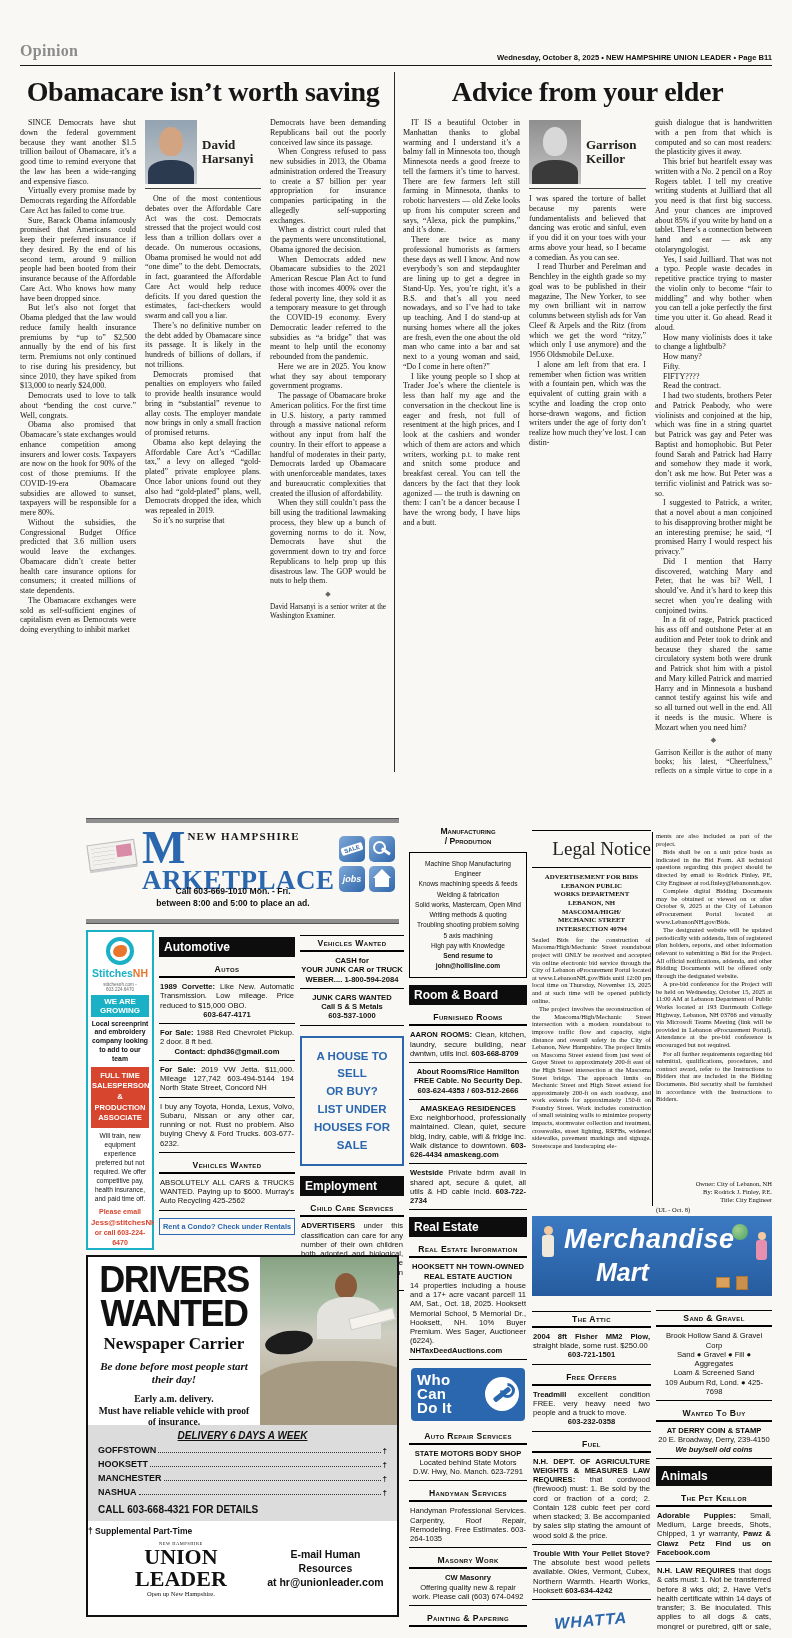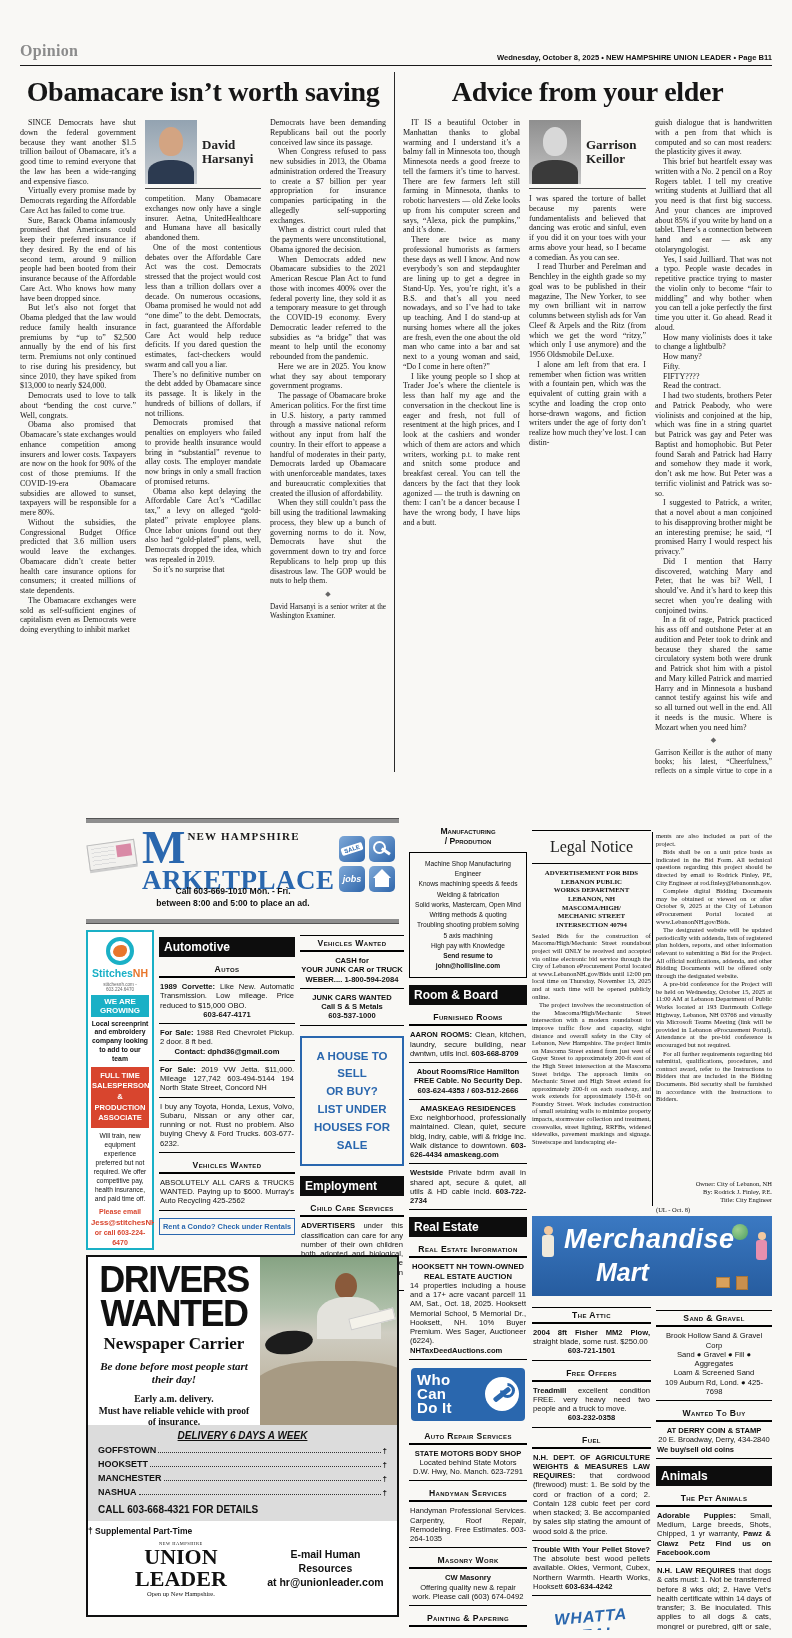--- a/index.html
+++ b/index.html
@@ -63,21 +63,21 @@
   .s5{flex:0 0 119px;padding-top:12px;}
   .s6{flex:0 0 116px;padding-top:12px;}
   .blackhead{background:#0d0d0d;color:#fff;font-size:12px;font-weight:bold;padding:3px 5px;margin:7px 0 0;}
   .subhead{text-align:center;font-weight:bold;font-size:8.6px;font-variant:small-caps;letter-spacing:.4px;border-bottom:2.2px solid #000;padding:2px 0;margin-top:5px;}
   .subhead.topline{border-top:1.5px solid #000;}
   .adlist .ad{border-bottom:1px solid #000;padding:4px 1px;line-height:1.22;text-align:justify;}
   .ad p{margin:0;}
   .ph{text-align:center;font-weight:bold;}
   .cb{text-align:center;font-weight:bold;}
   .cn{text-align:center;}
-  .ci{text-align:left;font-weight:bold;}
+  .ci{text-align:center;font-weight:bold;font-style:italic;}
   .bluebox{border:2.5px solid #2a67ae;color:#2a67ae;font-weight:bold;text-align:center;font-size:11.5px;line-height:1.55;padding:10px 2px;margin:10px 0;}
   .rentbox{border:1.5px solid #2a67ae;color:#2a67ae;font-weight:bold;font-size:7.4px;text-align:center;padding:3px 1px;margin-top:7px;}
   .mfghead{text-align:center;font-weight:bold;font-size:8.6px;font-variant:small-caps;margin:4px 0 6px;}
   .mfgbox{border:1.5px solid #000;padding:6px 2px;text-align:center;font-size:6.6px;line-height:1.55;}
   .mfgbox .bold{font-weight:bold;}
   .whobox{background:#2a67ae;border-radius:4px;color:#fff;display:flex;align-items:center;padding:5px 6px;margin:8px 2px;}
   .who-text{font-weight:bold;font-size:15px;line-height:.95;letter-spacing:.3px;}
   .who-badge{margin-left:auto;width:34px;height:34px;border-radius:50%;background:#fff;position:relative;flex:none;}
   .who-badge::before{content:"";position:absolute;left:7px;top:15px;width:20px;height:5px;background:#2a67ae;border-radius:2px;transform:rotate(-38deg);}
   .who-badge::after{content:"";position:absolute;right:4px;top:6px;width:9px;height:9px;border:3px solid #2a67ae;border-radius:50%;border-left-color:transparent;transform:rotate(45deg);}
@@ -91,21 +91,21 @@
   .st-name .b{color:#e8762c;}
   .st-site{font-size:4.6px;color:#666;}
   .st-grow{background:#1ab0c6;color:#fff;font-weight:bold;font-size:8px;padding:2px 0;}
   .st-intro{font-size:6.8px;font-weight:bold;line-height:1.3;}
   .st-role{background:#d8452e;color:#fff;font-weight:bold;font-size:7.6px;padding:4px 1px;line-height:1.4;}
   .st-details{font-size:6.6px;line-height:1.38;}
   .st-contact{color:#d8452e;font-weight:bold;font-size:7px;line-height:1.45;}
   .st-contact .em{font-size:7.8px;}
 
   
-  .legalhead{font-family:"Liberation Serif",serif;font-size:16px;text-align:center;border-top:1.5px solid #000;border-bottom:1px solid #000;padding:7px 0;margin-bottom:5px;color:#222;}
+  .legalhead{font-family:"Liberation Serif",serif;font-size:19px;text-align:right;border-top:1.5px solid #000;border-bottom:1px solid #000;padding:7px 0;margin-bottom:5px;color:#222;}
   .legal-title div{font-family:"Liberation Serif",serif;font-weight:bold;font-size:6.8px;text-align:center;line-height:1.28;}
   .legal-text{font-family:"Liberation Serif",serif;height:266px;overflow:hidden;margin-top:2px;}
   .legal-text p{font-size:6.5px;line-height:1.17;text-align:justify;margin:0 0 1px;text-indent:7px;}
   .legal-text p:first-child{text-indent:0;}
   .legal-text2{height:348px;}
   .legal-sig div{font-family:"Liberation Serif",serif;font-size:6.5px;text-align:right;line-height:1.25;}
   .legal-cite{font-family:"Liberation Serif",serif;font-size:6.5px;margin-top:2px;}
   .legalrule{position:absolute;left:566px;top:14px;width:1px;height:374px;background:#000;}
   .sp5{height:104px;flex:none;}
   .sp6{height:92px;flex:none;}
@@ -181,21 +181,20 @@
       </div>
       <div class="col">
         <div class="mug">
           <div class="mugphoto ph-h"></div>
           <div class="mugname">
             <div>David</div>
             <div>Harsanyi</div>
           </div>
         </div>
         <div>
-            <p class="noind">competition. Many Obamacare exchanges now only have a single insurer. Aetna, UnitedHealthcare and Humana have all basically abandoned them.</p>
             <p>One of the most contentious debates over the Affordable Care Act was the cost. Democrats stressed that the project would cost less than a trillion dollars over a decade. On numerous occasions, Obama promised he would not add “one dime” to the debt. Democrats, in fact, guaranteed the Affordable Care Act would help reduce deficits. If you dared question the estimates, fact-checkers would swarm and call you a liar.</p>
             <p>There’s no definitive number on the debt added by Obamacare since its passage. It is likely in the hundreds of billions of dollars, if not trillions.</p>
             <p>Democrats promised that penalties on employers who failed to provide health insurance would bring in “substantial” revenue to allay costs. The employer mandate now brings in only a small fraction of promised returns.</p>
             <p>Obama also kept delaying the Affordable Care Act’s “Cadillac tax,” a levy on alleged “gold-plated” private employee plans. Once labor unions found out they also had “gold-plated” plans, well, Democrats dropped the idea, which was repealed in 2019.</p>
             <p>So it’s no surprise that</p>
           </div>
       </div>
       <div class="col">
         <div>
             <p class="noind">Democrats have been demanding Republicans bail out the poorly conceived law since its passage.</p>
@@ -501,26 +500,26 @@
           <div class="cn">Brook Hollow Sand &amp; Gravel Corp</div>
           <div class="cn">Sand ● Gravel ● Fill ● Aggregates</div>
           <div class="cn">Loam &amp; Screened Sand</div>
           <div class="cn">109 Auburn Rd, Lond. ● 425-7698</div>
         </div>
       </div>
     <div class="subhead">Wanted To Buy</div>
     <div class="adlist">
         <div class="ad">
           <div class="cb">AT DERRY COIN &amp; STAMP</div>
-          <div class="cn">20 E. Broadway, Derry, 434-2840</div>
+          <div class="cn">20 E. Broadway, Derry, 239-4150</div>
           <div class="ci">We buy/sell old coins</div>
         </div>
       </div>
     <div class="blackhead">Animals</div>
-    <div class="subhead">The Pet Animals</div>
+    <div class="subhead">The Pet Keillor</div>
     <div class="adlist">
         <div class="ad">
           <p><b>Adorable Puppies:</b> Small, Medium, Large breeds, Shots, Chipped, 1 yr warranty, <b>Pawz &amp; Clawz Petz Find us on Facebook.com</b></p>
         </div>
         <div class="ad">
           <p><b>N.H. LAW REQUIRES</b> that dogs &amp; cats must: 1. Not be transferred before 8 wks old; 2. Have Vet's health certificate within 14 days of transfer; 3. Be inoculated. This applies to all dogs &amp; cats, mongrel or purebred, gift or sale, planned or accidental litters.</p>
         </div>
       </div>
   </div>
 

